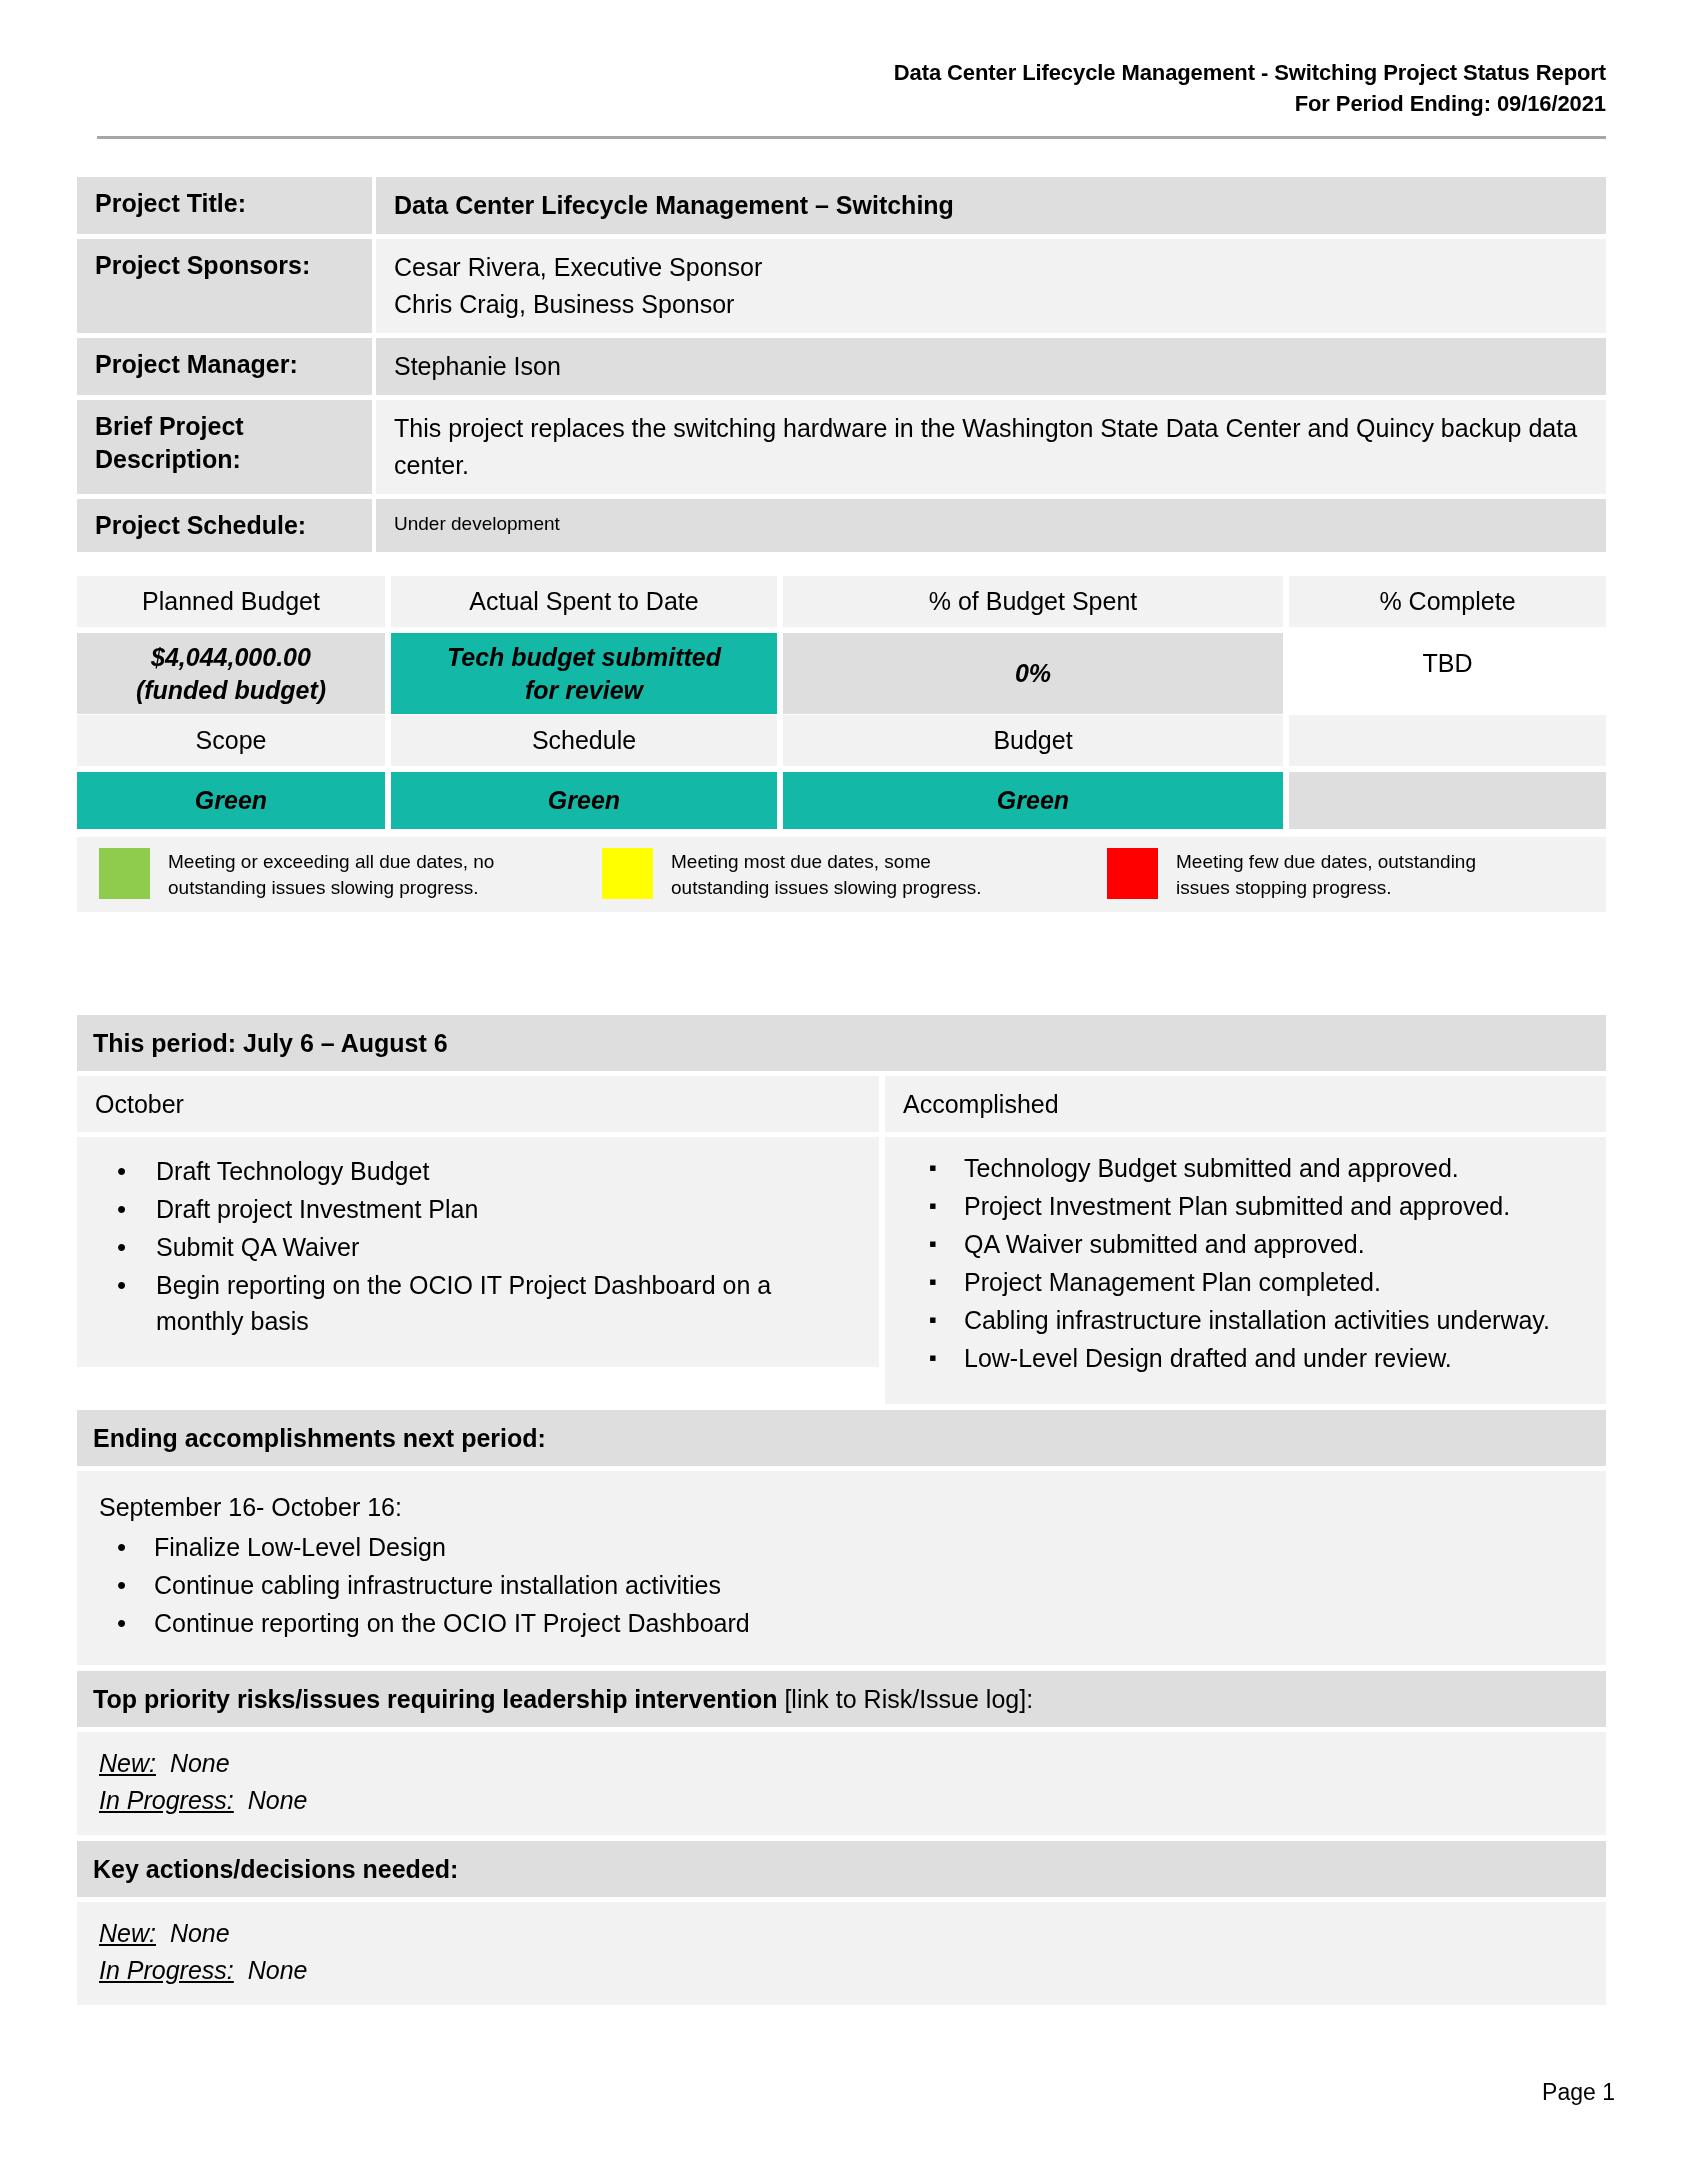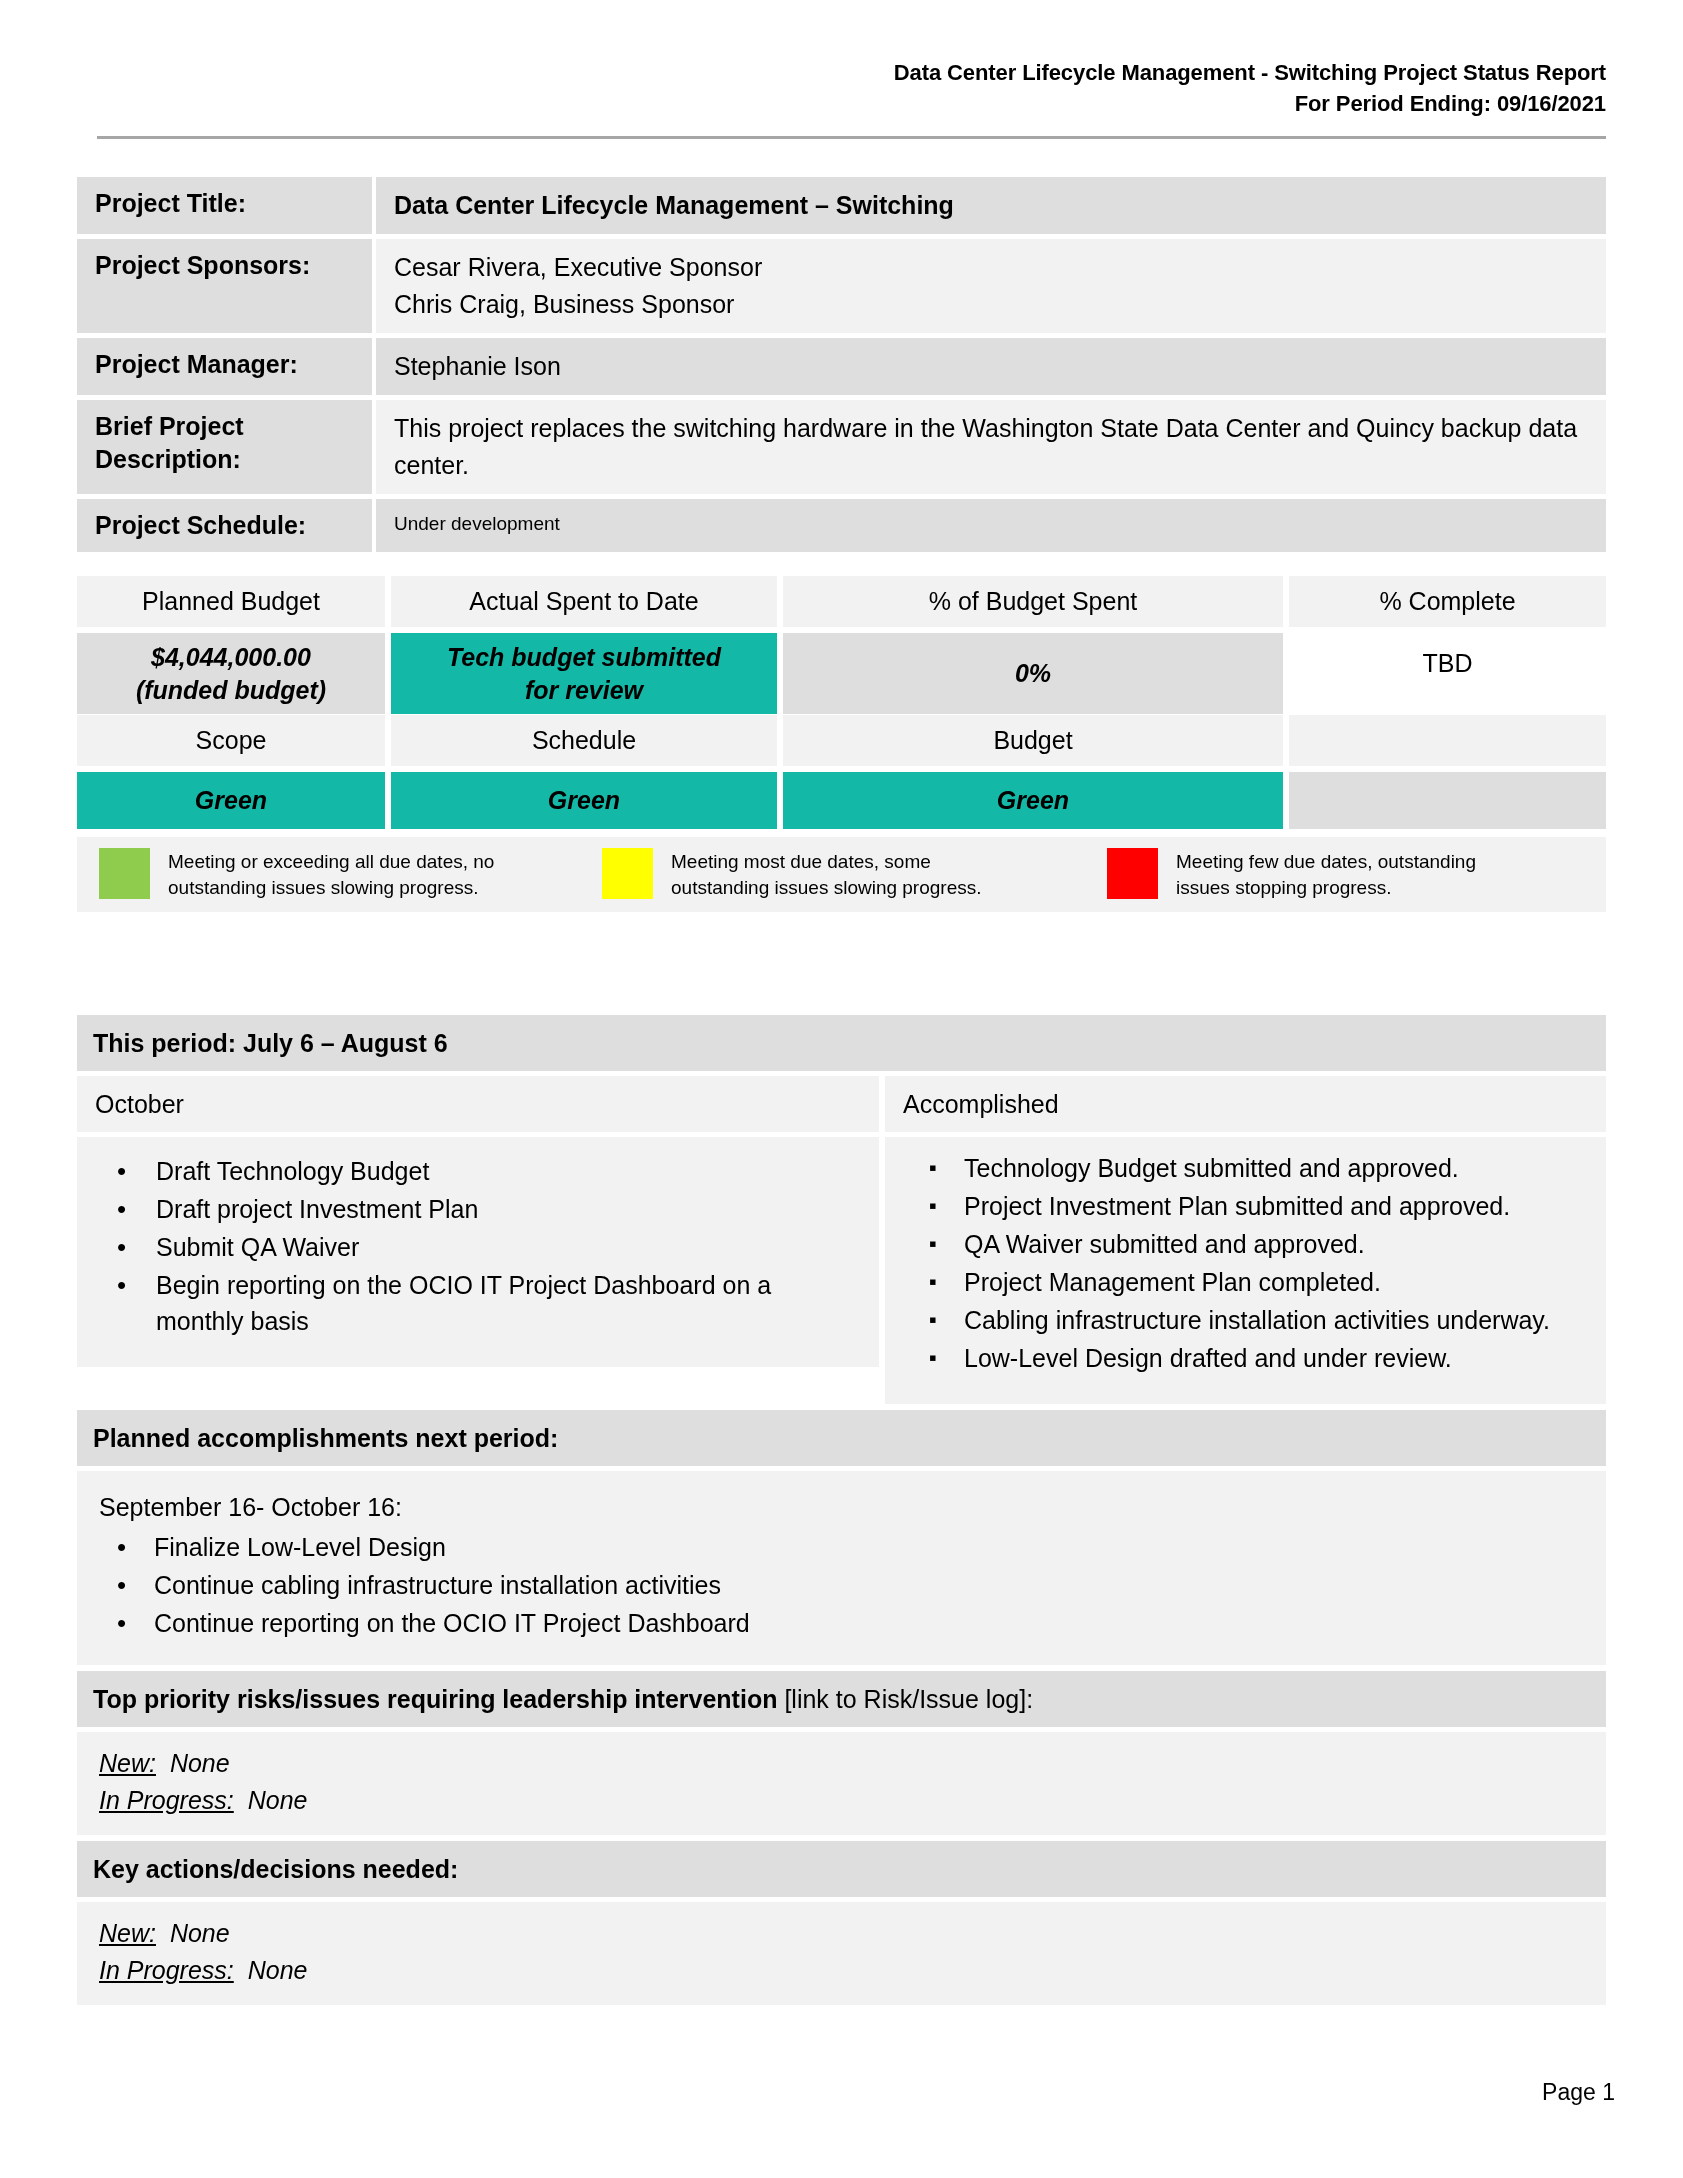--- a/index.html
+++ b/index.html
@@ -342,21 +342,21 @@
             <li>Project Management Plan completed.</li>
             <li>Cabling infrastructure installation activities underway.</li>
             <li>Low-Level Design drafted and under review.</li>
           </ul>
         </div>
       </div>
     </div>
   </div>
 
   <div class="block">
-    <div class="secbar">Planned accomplishments next period:</div>
+    <div class="secbar">Ending accomplishments next period:</div>
     <div class="secbody">
       <div class="np-lead">September 16- October 16:</div>
       <ul class="bul dot tight">
         <li>Finalize Low-Level Design</li>
         <li>Continue cabling infrastructure installation activities</li>
         <li>Continue reporting on the OCIO IT Project Dashboard</li>
       </ul>
     </div>
   </div>
 

